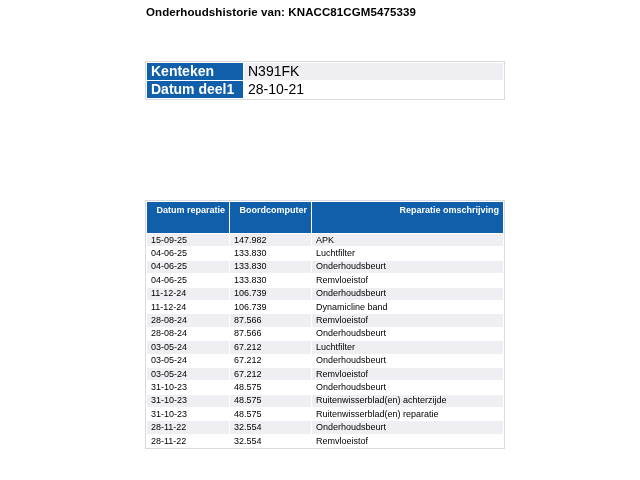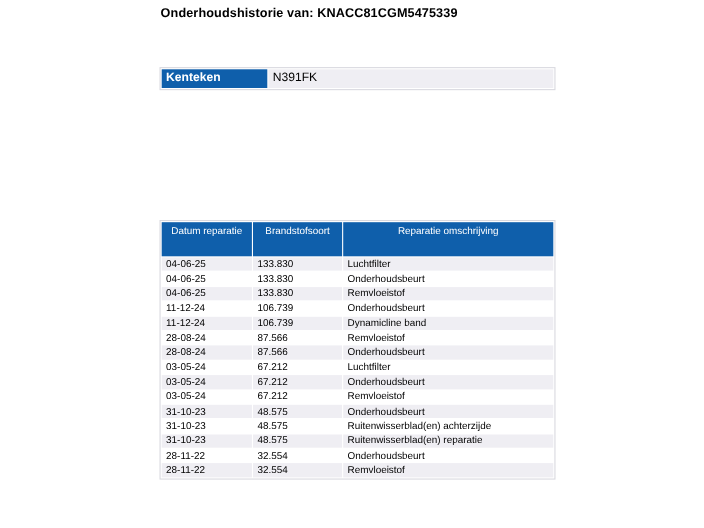--- a/index.html
+++ b/index.html
@@ -30,35 +30,35 @@
     border-collapse: separate;
     border-spacing: 1px;
     table-layout: fixed;
     background: #fff;
     border: 1px solid var(--border);
   }
 
   
   .vehicle-table { position: absolute; left: 145px; top: 61px; width: 360px; }
   .vehicle-table td {
-    font-size: 11px; height: 17px; line-height: 11px;
+    font-size: 14px; height: 17px; line-height: 11px;
     padding: 0 4px; vertical-align: middle;
     overflow: hidden; white-space: nowrap;
   }
   .vehicle-table td.vlabel {
     background: var(--blue); color: var(--header-text); font-weight: bold;
   }
   .vehicle-table tr:nth-child(odd) td.vvalue { background: var(--alt-row); }
   .vehicle-table tr:nth-child(even) td.vvalue { background: var(--row); }
 
   
   .history-table { position: absolute; left: 145px; top: 200px; width: 360px; }
   .history-table th {
     background: var(--blue); color: var(--header-text);
-    font-weight: normal; font-size: 9px; text-align: center;
+    font-weight: bold; font-size: 9px; text-align: right;
     vertical-align: top; height: 31px; padding: 3px 4px;
     overflow: hidden; white-space: nowrap;
   }
   .history-table td {
     font-size: 9px; height: 12.4px; line-height: 11px;
     padding: 0 4px; vertical-align: middle;
     overflow: hidden; white-space: nowrap;
   }
   .history-table tbody tr:nth-child(odd) td { background: var(--alt-row); }
   .history-table tbody tr:nth-child(even) td { background: var(--row); }
@@ -76,39 +76,48 @@
       <col>
     </colgroup>
     <tbody id="vehicle-rows">
     <tr>
       <td class="vlabel">Kenteken</td>
       <td class="vvalue">N391FK</td>
     </tr>
 
 
 
+    <tr>
+      <td class="vlabel">Datum deel1</td>
+      <td class="vvalue">28-10-21</td>
+    </tr>
   </tbody>
   </table>
 
   <table class="history-table">
     <colgroup>
       <col style="width:82px">
       <col style="width:81px">
       <col>
     </colgroup>
     <thead>
       <tr id="history-header-row">
     <th>Datum reparatie</th>
 
-    <th>Brandstofsoort</th>
+    <th>Boordcomputer</th>
 
     <th>Reparatie omschrijving</th>
   </tr>
     </thead>
     <tbody id="history-rows">
+    <tr>
+      <td>15-09-25</td>
+      <td>147.982</td>
+      <td>APK</td>
+    </tr>
 
     <tr>
       <td>04-06-25</td>
       <td>133.830</td>
       <td>Luchtfilter</td>
     </tr>
 
     <tr>
       <td>04-06-25</td>
       <td>133.830</td>

